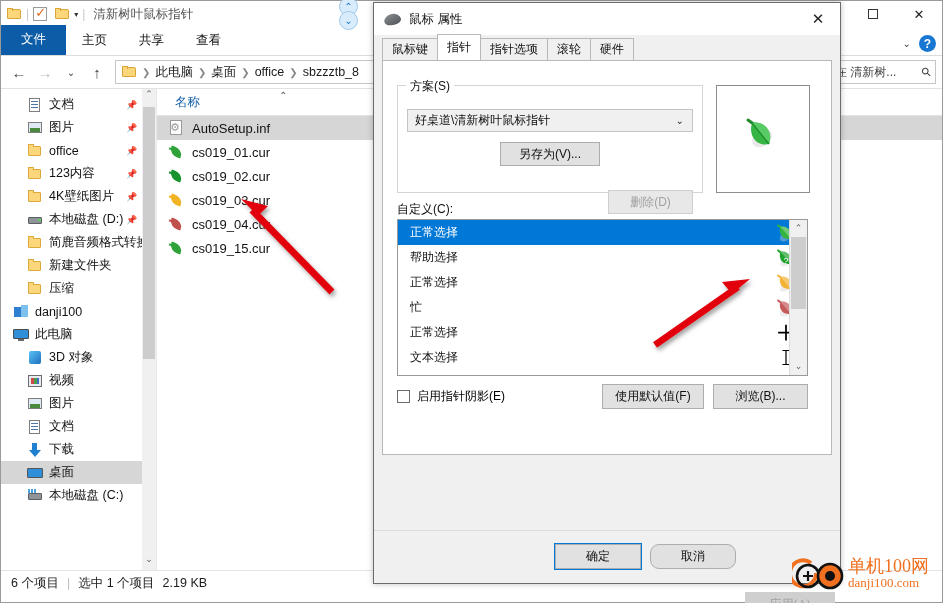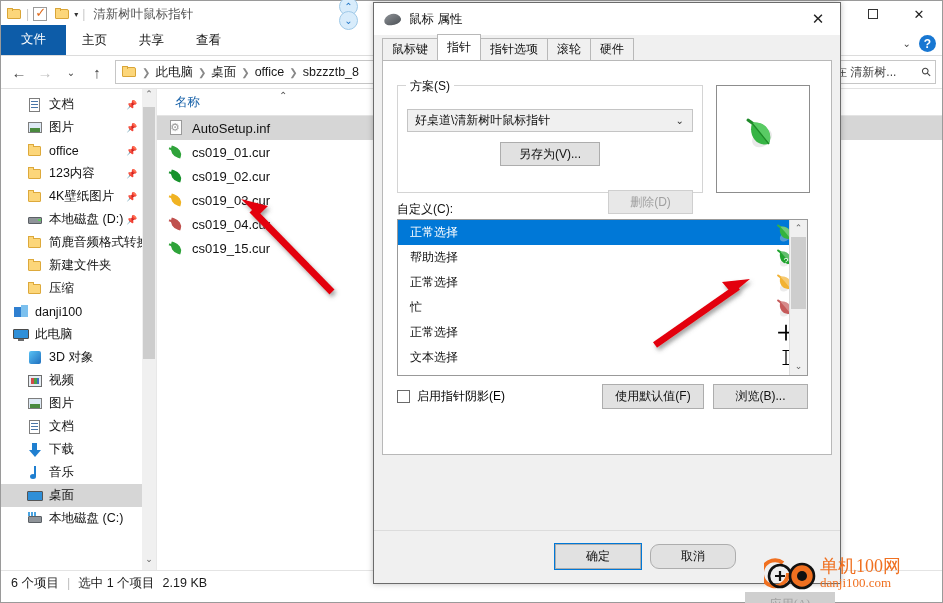--- a/index.html
+++ b/index.html
@@ -293,24 +293,20 @@
             <span>图片</span>
           </div>
           <div class="np-item l2">
             <span class="ic doc"></span>
             <span>文档</span>
           </div>
           <div class="np-item l2">
             <span class="ic dl"></span>
             <span>下载</span>
           </div>
-          <div class="np-item l2">
-            <span class="ic music"></span>
-            <span>音乐</span>
-          </div>
           <div class="np-item l2 hl">
             <span class="ic desk"></span>
             <span>桌面</span>
           </div>
           <div class="np-item l2">
             <span class="ic diskc"></span>
             <span>本地磁盘 (C:)</span>
           </div>
         </div>
       <div class="np-scroll">
@@ -507,21 +503,21 @@
   <g filter="url(#sh)">
     <line x1="332" y1="292" x2="252" y2="210" stroke="#e3000f" stroke-width="7"></line>
     <polygon points="241,199 268,206 258,216" fill="#e3000f"></polygon>
   </g>
   <g filter="url(#sh)">
     <line x1="655" y1="345" x2="738" y2="287" stroke="#e3000f" stroke-width="7"></line>
     <polygon points="750,279 722,282 732,294" fill="#e3000f"></polygon>
   </g>
 </svg>
 
-<div style="position:absolute;left:764px;top:553px;display:flex;align-items:center;gap:4px;">
+<div style="position:absolute;left:792px;top:553px;display:flex;align-items:center;gap:4px;">
   <svg width="52" height="40" viewBox="0 0 52 40">
     <path d="M24 20 a13 13 0 1 1 -5 -10" fill="none" stroke="#f07020" stroke-width="4"></path>
     <circle cx="16" cy="23" r="11" fill="none" stroke="#111" stroke-width="2.6"></circle>
     <path d="M11 23 h10 M16 18 v10" stroke="#111" stroke-width="2.2"></path>
     <circle cx="38" cy="23" r="12" fill="#f07020" stroke="#111" stroke-width="2.6"></circle>
     <circle cx="38" cy="23" r="5" fill="#111"></circle>
   </svg>
   <div style="display:flex;flex-direction:column;line-height:1.05;">
     <span style="font-size:18px;color:#f07020;font-family:'Liberation Serif',serif;">单机100网</span>
     <span style="font-size:13px;color:#f07020;font-family:'Liberation Serif',serif;">danji100.com</span>

